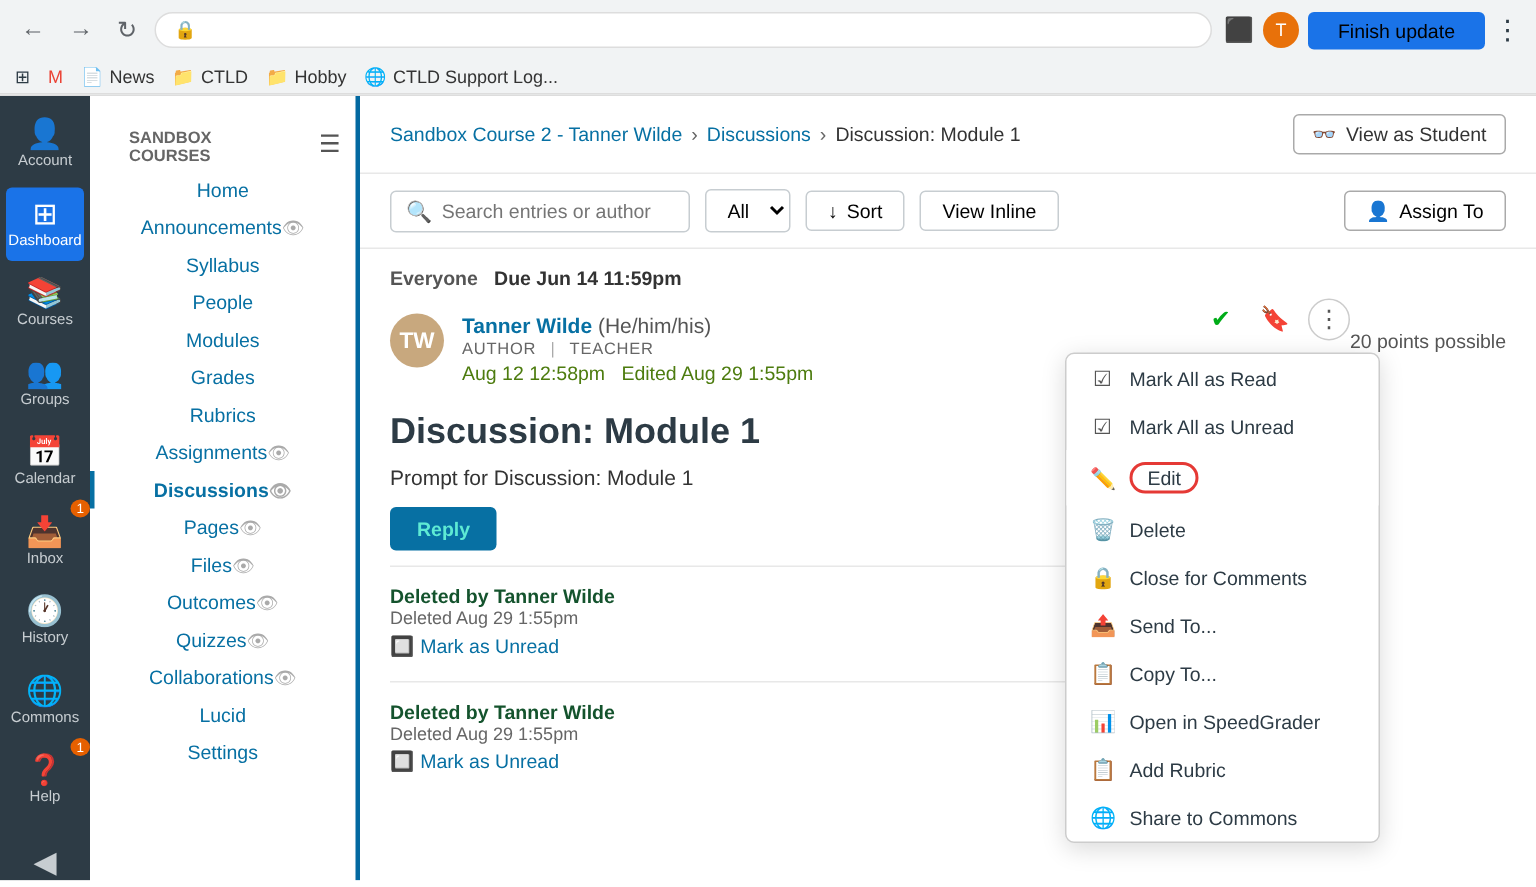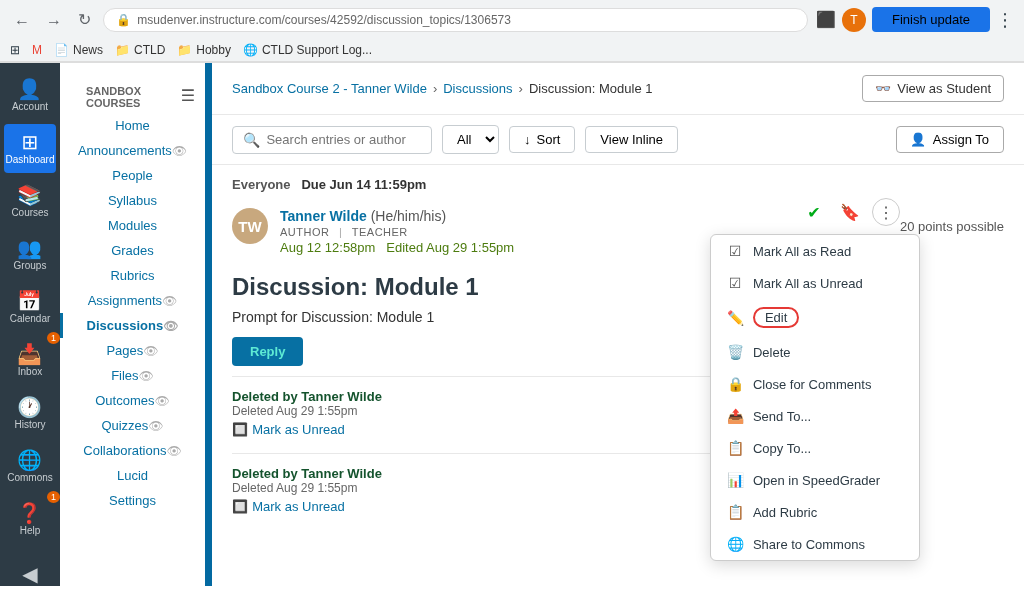--- a/index.html
+++ b/index.html
@@ -23,21 +23,21 @@
     .left-nav { width: 60px; background: #2d3b45; display: flex; flex-direction: column; align-items: center; padding: 8px 0; gap: 4px; flex-shrink: 0; }
     .nav-item { display: flex; flex-direction: column; align-items: center; color: #c7cdd1; padding: 8px 4px; cursor: pointer; border-radius: 4px; width: 52px; gap: 2px; }
     .nav-item.active { background: #1a73e8; color: #fff; }
     .nav-icon { font-size: 20px; line-height: 1; }
     .nav-label { font-size: 10px; text-align: center; }
     .nav-item-badge { position: relative; }
     .badge { background: #e66000; color: #fff; border-radius: 50%; font-size: 9px; padding: 1px 4px; position: absolute; top: -4px; right: -4px; }
     .nav-bottom { margin-top: auto; }
 
     
-    .sidebar { width: 152px; background: #fff; border-right: 7px solid #0369a1; overflow-y: auto; padding: 10px 0; flex-shrink: 0; }
+    .sidebar { width: 180px; background: #fff; border-right: 3px solid #0369a1; overflow-y: auto; padding: 10px 0; flex-shrink: 0; }
     .sidebar-section { font-size: 11px; color: #666; padding: 6px 16px 2px; font-weight: 600; text-transform: uppercase; }
     .sidebar-link { display: flex; align-items: center; justify-content: center; padding: 5px 16px; color: #0770a3; font-size: 13px; cursor: pointer; }
     .sidebar-link.active { font-weight: 700; color: #0770a3; border-left: 3px solid #0770a3; padding-left: 13px; }
     .sidebar-link .eye-icon { color: #aaa; font-size: 12px; }
 
     
     .main { flex: 1; overflow-y: auto; background: #fff; }
 
     
     .breadcrumb-bar { display: flex; align-items: center; justify-content: space-between; padding: 12px 20px; border-bottom: 1px solid #e8e8e8; }
@@ -98,21 +98,20 @@
 </head>
 <body>
 
 <div class="browser-chrome">
   <div class="browser-toolbar">
     <button class="browser-btn">←</button>
     <button class="browser-btn">→</button>
     <button class="browser-btn">↻</button>
     <div class="browser-url">
       <span>🔒</span>
-      <span>msudenver.instructure.com/courses/42592/discussion_topics/1306573</span>
     </div>
     <div class="browser-actions">
       <span style="font-size:16px;cursor:pointer;">⬛</span>
       <span style="background:#e8710a;color:#fff;border-radius:50%;width:24px;height:24px;display:inline-flex;align-items:center;justify-content:center;font-size:12px;cursor:pointer;">T</span>
       <button class="finish-update-btn">Finish update</button>
       <span style="font-size:18px;cursor:pointer;">⋮</span>
     </div>
   </div>
   <div class="bookmarks-bar">
     <span style="cursor:pointer;">⊞</span>
@@ -191,24 +190,24 @@
     </div>
 
     <div class="sidebar-link">
       <span>Home</span>
     </div>
     <div class="sidebar-link">
       <span>Announcements</span>
       <span class="eye-icon">👁</span>
     </div>
     <div class="sidebar-link">
+      <span>Syllabus</span>
+    </div>
+    <div class="sidebar-link">
       <span>People</span>
-    </div>
-    <div class="sidebar-link">
-      <span>Syllabus</span>
     </div>
     <div class="sidebar-link">
       <span>Modules</span>
     </div>
     <div class="sidebar-link">
       <span>Grades</span>
     </div>
     <div class="sidebar-link">
       <span>Rubrics</span>
     </div>

